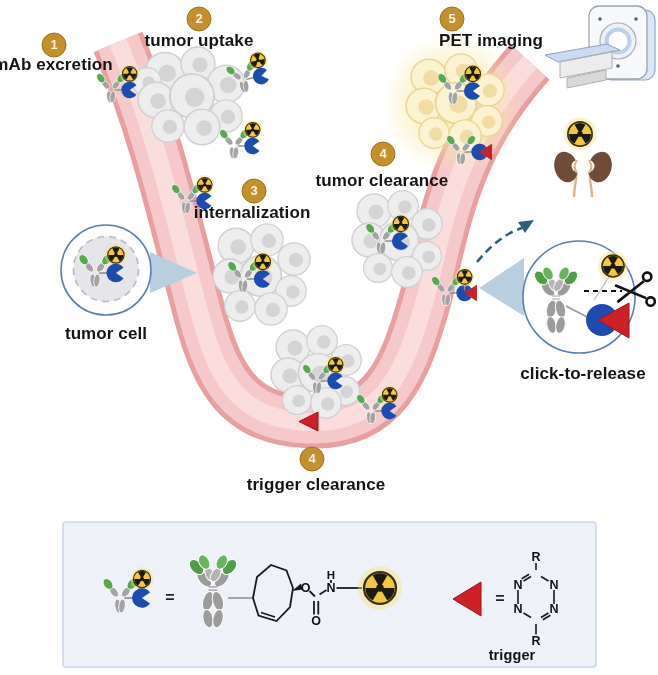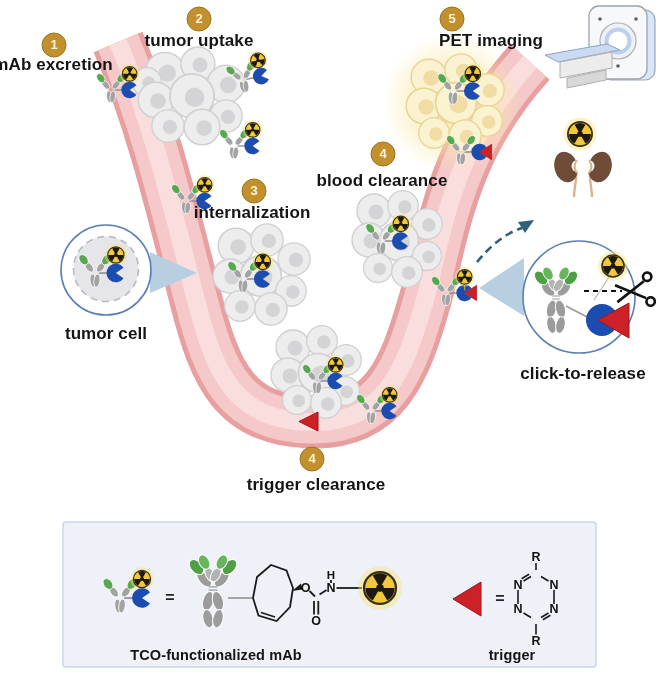--- a/index.html
+++ b/index.html
@@ -286,25 +286,24 @@
 <div class="badge" style="left:54px;top:45px;"><span>1</span></div>
 <div class="badge" style="left:199px;top:19px;"><span>2</span></div>
 <div class="badge" style="left:254px;top:191px;"><span>3</span></div>
 <div class="badge" style="left:383px;top:154px;"><span>4</span></div>
 <div class="badge" style="left:452px;top:19px;"><span>5</span></div>
 <div class="badge" style="left:312px;top:459px;"><span>4</span></div>
 
 <div class="lbl" style="left:53px;top:65px;">mAb excretion</div>
 <div class="lbl" style="left:199px;top:41px;">tumor uptake</div>
 <div class="lbl" style="left:252px;top:213px;text-align:center;">internalization</div>
-<div class="lbl" style="left:382px;top:181px;">blood clearance</div>
+<div class="lbl" style="left:382px;top:181px;">tumor clearance</div>
 <div class="lbl" style="left:452px;top:41px;margin-left:39px;">PET imaging</div>
 <div class="lbl" style="left:316px;top:485px;">trigger clearance</div>
 
 <div class="lbl" style="left:106px;top:334px;">tumor cell</div>
 <div class="lbl" style="left:583px;top:374px;">click-to-release</div>
 
 <div class="eq" style="left:170px;top:598px;">=</div>
 <div class="eq" style="left:500px;top:599px;">=</div>
-<div class="lbl lbl-lg" style="left:216px;top:655px;">TCO-functionalized mAb</div>
 <div class="lbl lbl-lg" style="left:512px;top:655px;">trigger</div>
 
 </div>
 
 </body></html>

